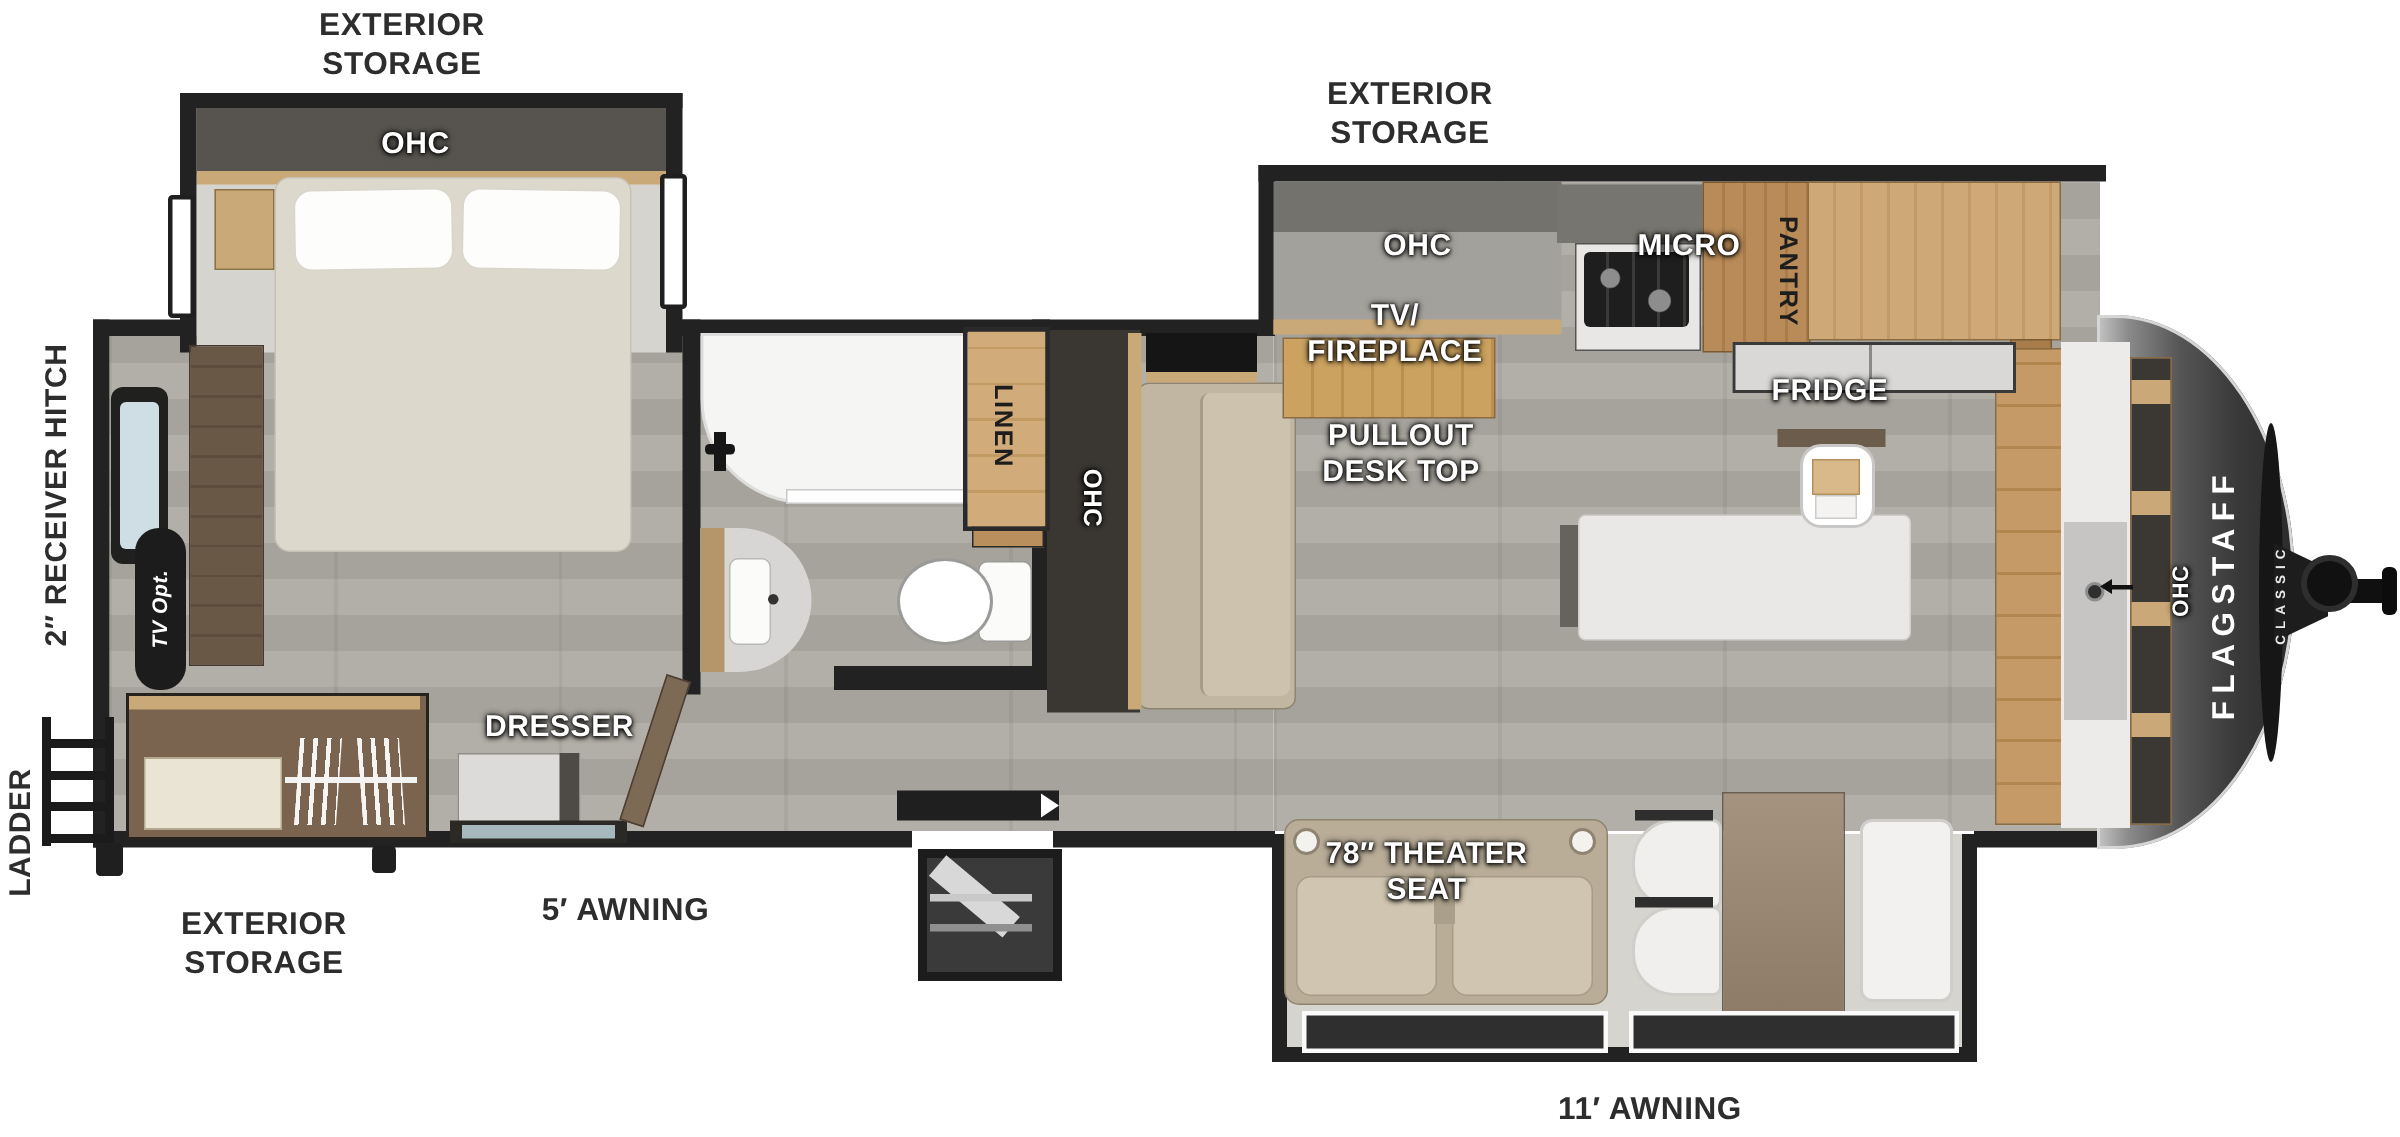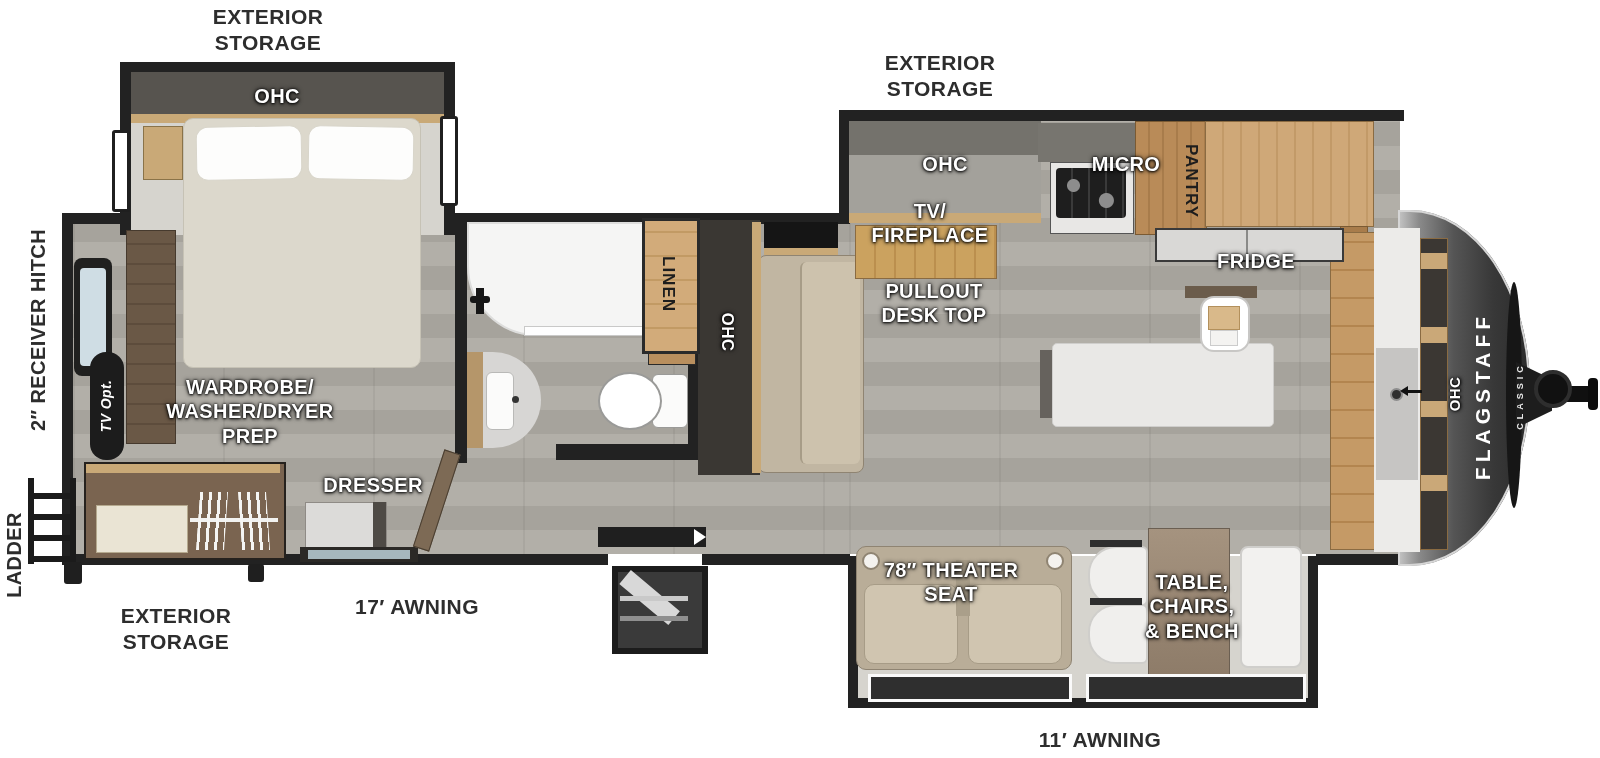--- a/index.html
+++ b/index.html
@@ -160,43 +160,37 @@
   <div class="abs" style="left:64px;top:562px;width:18px;height:22px;background:#1f1f1f;border-radius:3px;z-index:2;"></div>
   <div class="abs" style="left:248px;top:564px;width:16px;height:18px;background:#1f1f1f;border-radius:3px;z-index:2;"></div>
 
   <div class="lbl lb" style="left:268px;top:30px;">EXTERIOR
 STORAGE</div>
   <div class="lbl lb" style="left:940px;top:76px;">EXTERIOR
 STORAGE</div>
   <div class="lbl lb" style="left:176px;top:629px;">EXTERIOR
 STORAGE</div>
   <div class="lbl lw" style="left:277px;top:96px;">OHC</div>
-  <div class="lbl lw" style="left:250px;top:412px;">WARDROBE/
-WASHER/DRYER
-PREP</div>
   <div class="lbl lw" style="left:373px;top:485px;">DRESSER</div>
   <div class="lbl rm90" style="left:107px;top:406px;color:#fff;font-style:italic;font-size:14px;z-index:6;">TV Opt.</div>
   <div class="lbl lb rm90" style="left:38px;top:330px;white-space:nowrap;font-size:20px;">2″ RECEIVER HITCH</div>
   <div class="lbl lb rm90" style="left:14px;top:555px;white-space:nowrap;font-size:20px;">LADDER</div>
-  <div class="lbl lb" style="left:417px;top:607px;white-space:nowrap;">17′ AWNING</div>
+  <div class="lbl lb" style="left:417px;top:607px;white-space:nowrap;">5′ AWNING</div>
   <div class="lbl sm r90" style="left:668px;top:284px;color:#1d1d1d;font-weight:bold;letter-spacing:1px;">LINEN</div>
   <div class="lbl lw sm r90" style="left:727px;top:332px;">OHC</div>
   <div class="lbl lw" style="left:930px;top:223px;">TV/
 FIREPLACE</div>
   <div class="lbl lw" style="left:934px;top:303px;">PULLOUT
 DESK TOP</div>
   <div class="lbl lw" style="left:945px;top:164px;">OHC</div>
   <div class="lbl lw" style="left:1126px;top:164px;">MICRO</div>
   <div class="lbl sm r90" style="left:1191px;top:181px;color:#1d1d1d;font-weight:bold;letter-spacing:1px;">PANTRY</div>
-  <div class="lbl lw" style="left:1256px;top:261px;">FRIDGE</div>
+  <div class="lbl lw" style="left:1220px;top:261px;">FRIDGE</div>
   <div class="lbl lw" style="left:951px;top:582px;">78″ THEATER
 SEAT</div>
-  <div class="lbl lw" style="left:1192px;top:607px;">TABLE,
-CHAIRS,
-&amp; BENCH</div>
   <div class="lbl lb" style="left:1100px;top:740px;white-space:nowrap;">11′ AWNING</div>
   <div class="lbl lw xs rm90" style="left:1455px;top:394px;">OHC</div>
 
   <div class="lbl rm90" style="left:1498px;top:396px;z-index:5;">
     <span style="display:block;color:#fff;font-size:21px;font-weight:bold;letter-spacing:5px;">FLAGSTAFF</span>
     <span style="display:block;color:#e8e8e8;font-size:9px;font-weight:bold;letter-spacing:4px;">CLASSIC</span>
   </div>
 
 </div>
 

